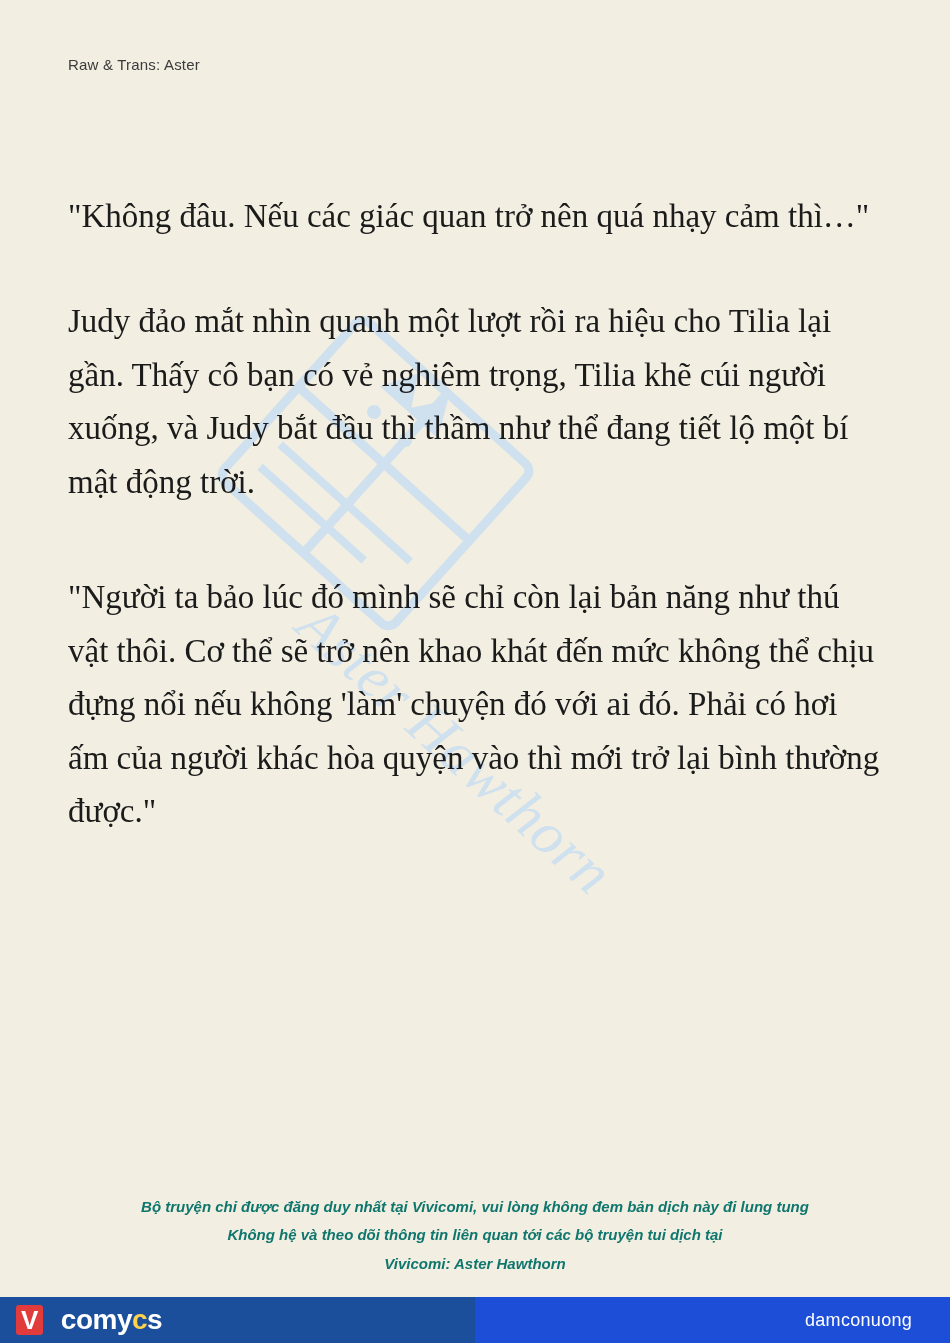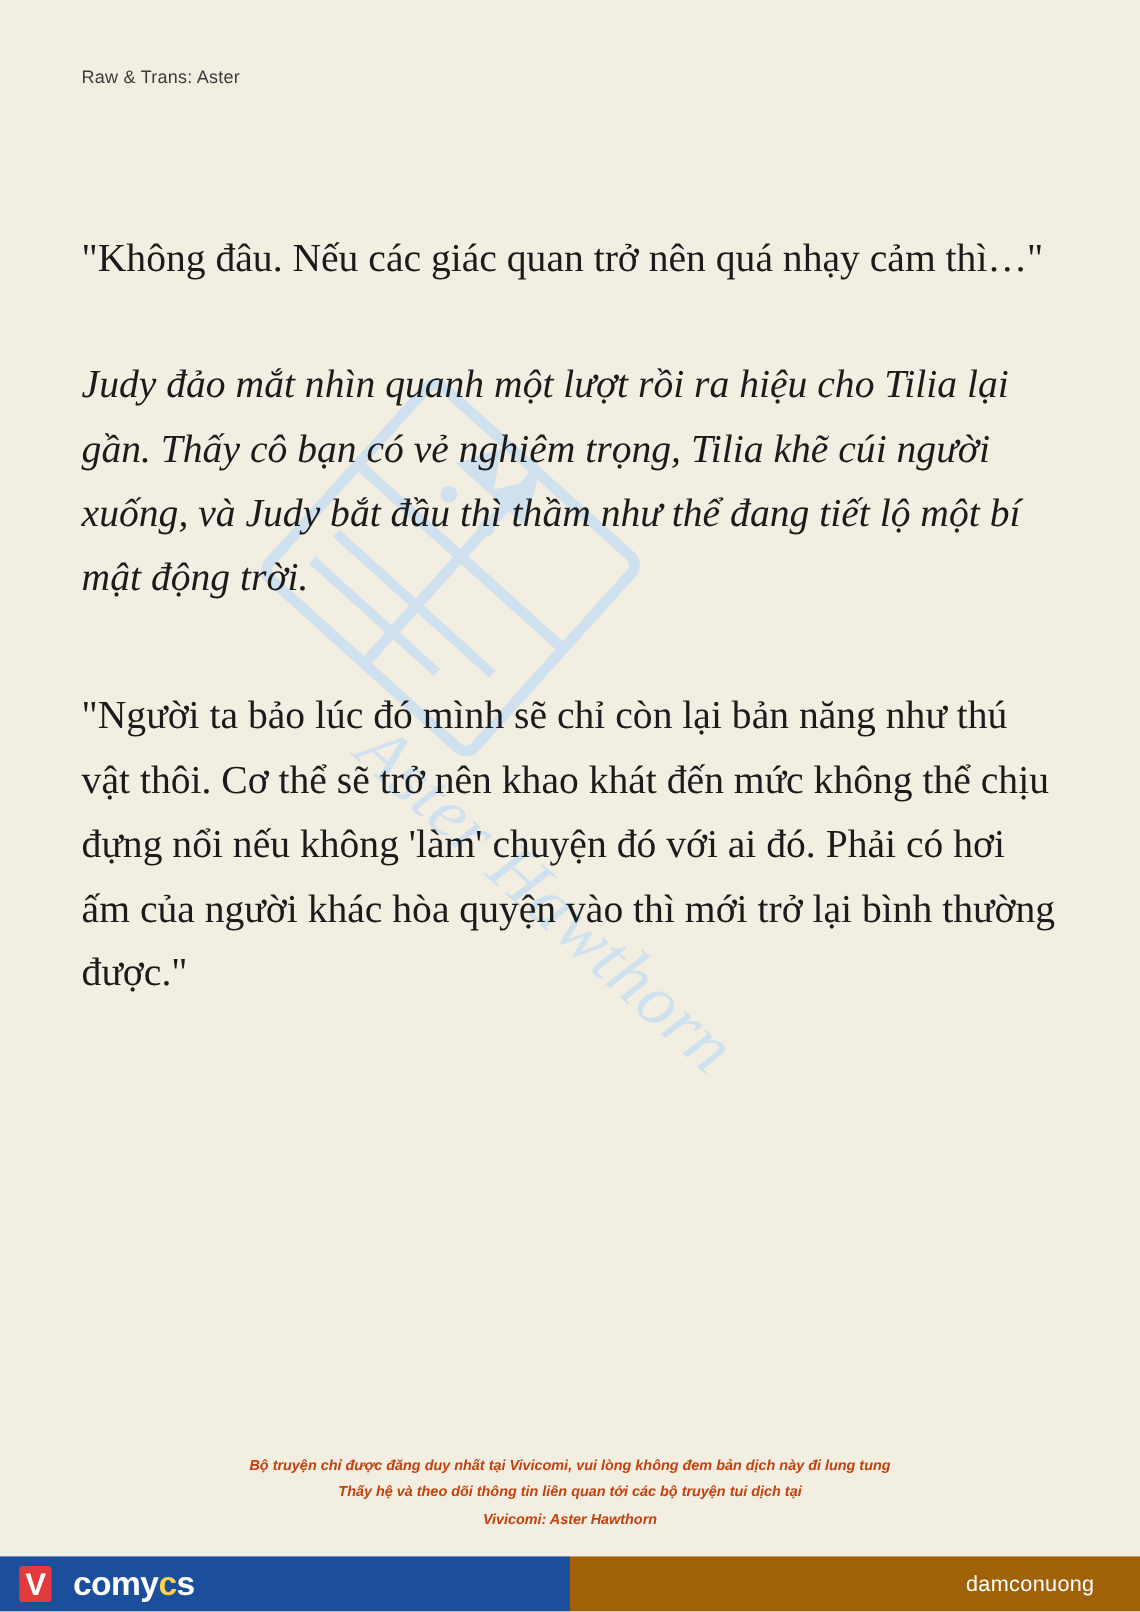--- a/index.html
+++ b/index.html
@@ -78,38 +78,37 @@
   .para {
     font-family: "Liberation Serif", serif;
     font-size: 33px;
     line-height: 1.62;
     color: #1b1b1b;
     margin: 0 0 52px 0;
     text-align: left;
   }
   .para.gap-big {
     margin-bottom: 62px;
-    font-style: italic;
   }
 
   
   .footer-note {
     position: absolute;
     left: 0;
     right: 0;
     bottom: 65px;
     text-align: center;
     z-index: 3;
   }
   .footer-note div {
     font-family: "Liberation Sans", sans-serif;
     font-weight: bold;
     font-style: italic;
-    font-size: 12px;
-    color: #c2410c;
+    font-size: 15px;
+    color: #0f766e;
     line-height: 1.9;
   }
 
   
   .bottom-bar {
     position: absolute;
     left: 0;
     bottom: 0;
     width: 950px;
     height: 46px;
@@ -123,21 +122,21 @@
     background: #1b4f9c;
     display: flex;
     align-items: center;
   }
   .bar-right {
     position: absolute;
     right: 0;
     bottom: 0;
     width: 475px;
     height: 46px;
-    background: #a16207;
+    background: #1d4ed8;
     display: flex;
     align-items: center;
     justify-content: flex-start;
     padding-left: 330px;
     box-sizing: border-box;
   }
   .logo {
     display: flex;
     align-items: baseline;
     padding-left: 16px;
@@ -196,21 +195,21 @@
   </div>
 
   <div class="content">
     <p class="para">"Không đâu. Nếu các giác quan trở nên quá nhạy cảm thì…"</p>
     <p class="para gap-big">Judy đảo mắt nhìn quanh một lượt rồi ra hiệu cho Tilia lại gần. Thấy cô bạn có vẻ nghiêm trọng, Tilia khẽ cúi người xuống, và Judy bắt đầu thì thầm như thể đang tiết lộ một bí mật động trời.</p>
     <p class="para">"Người ta bảo lúc đó mình sẽ chỉ còn lại bản năng như thú vật thôi. Cơ thể sẽ trở nên khao khát đến mức không thể chịu đựng nổi nếu không 'làm' chuyện đó với ai đó. Phải có hơi ấm của người khác hòa quyện vào thì mới trở lại bình thường được."</p>
   </div>
 
   <div class="footer-note">
     <div>Bộ truyện chỉ được đăng duy nhất tại Vivicomi, vui lòng không đem bản dịch này đi lung tung</div>
-    <div>Thấy hệ và theo dõi thông tin liên quan tới các bộ truyện tui dịch tại</div>
+    <div>Không hệ và theo dõi thông tin liên quan tới các bộ truyện tui dịch tại</div>
     <div>Vivicomi: Aster Hawthorn</div>
   </div>
 
   <div class="bottom-bar">
     <div class="bar-left">
       <div class="logo">
         <span class="v">V</span>
         <span class="rest"><span>comy</span><span class="y">c</span><span>s</span></span>
       </div>
     </div>

